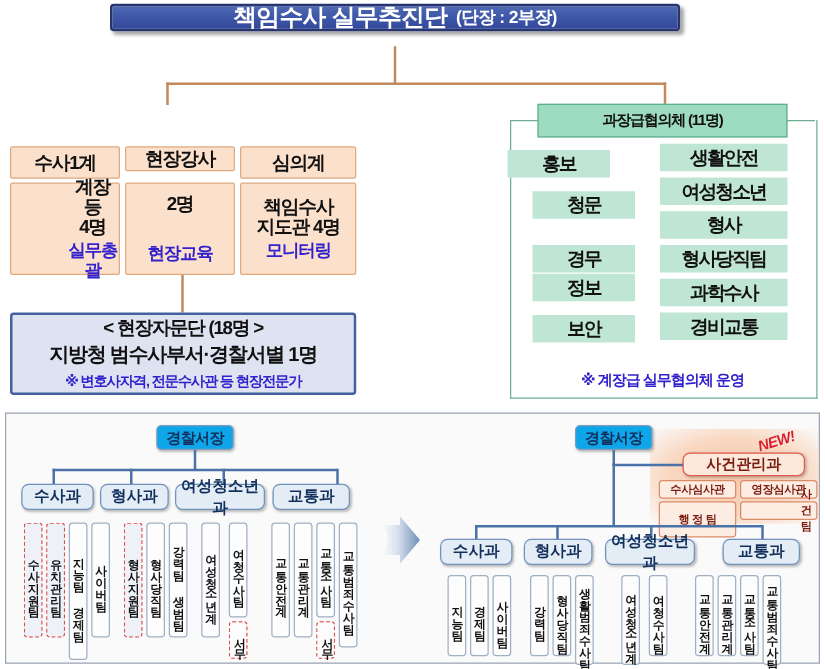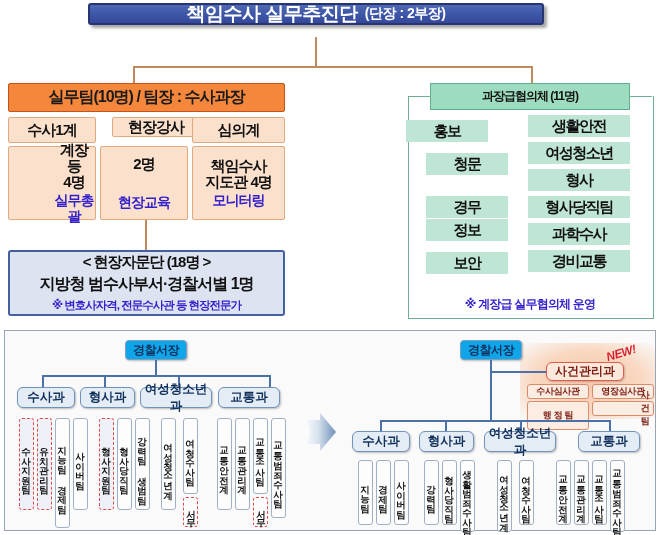--- a/index.html
+++ b/index.html
@@ -119,24 +119,23 @@
   <div class="abs hdr ctr">
     <span>책임수사 실무추진단</span>
     <span class="sub">(단장 : 2부장)</span>
   </div>
 
   <div class="ln" style="left:315px;top:37px;width:2px;height:30px;"></div>
   <div class="ln" style="left:133px;top:66px;width:400px;height:2px;"></div>
   <div class="ln" style="left:133px;top:66px;width:2px;height:18px;"></div>
   <div class="ln" style="left:531px;top:66px;width:2px;height:18px;"></div>
 
-  <div class="abs orange-hd ctr">실무팀(10명) / 팀장 : 수사과장</div>
 
   <div class="abs ocell ctr ohead" style="left:8px;top:117px;width:88px;height:26px;">수사1계</div>
-  <div class="abs ocell ctr ohead" style="left:112px;top:117px;width:88px;height:20px;text-align:center;">현장강사</div>
+  <div class="abs ocell ctr ohead" style="left:100px;top:117px;width:88px;height:20px;text-align:center;">현장강사</div>
   <div class="abs ocell ctr ohead" style="left:192px;top:117px;width:93px;height:26px;">심의계</div>
 
   <div class="abs ocell ctr obody" style="left:8px;top:146px;width:88px;height:74px;padding-left:44px;">
     <span>계장 등</span>
     <span>4명</span>
     <span class="tag">실무총괄</span>
   </div>
   <div class="abs ocell ctr obody" style="left:100px;top:146px;width:88px;height:74px;">
     <span>2명</span>
     <span class="tag" style="margin-top:22px;">현장교육</span>
@@ -220,21 +219,21 @@
     <path d="M4 10 L20 10 L20 3 L36 22 L20 41 L20 34 L4 34 C12 28 12 16 4 10 Z" fill="url(#arwg)"></path>
   </svg>
 
   <div class="abs newwrap" style="left:520px;top:343px;width:135px;height:76px;"></div>
 
   <div class="abs chief ctr" style="left:460px;top:340px;width:62px;height:20px;">경찰서장</div>
   <div class="ln-b" style="left:490px;top:360px;width:1.5px;height:12px;"></div>
   <div class="ln-b" style="left:490px;top:371px;width:58px;height:1.5px;"></div>
   <div class="ln-b" style="left:490px;top:371px;width:1.5px;height:50px;"></div>
 
-  <div class="abs newdept ctr" style="left:546px;top:362px;width:78px;height:19px;">사건관리과</div>
+  <div class="abs newdept ctr" style="left:546px;top:362px;width:98px;height:19px;">사건관리과</div>
   <div class="abs newbadge ctr" style="left:600px;top:345px;width:42px;height:16px;">NEW!</div>
   <div class="abs newcell ctr" style="left:527px;top:384px;width:62px;height:15px;">수사심사관</div>
   <div class="abs newcell ctr" style="left:592px;top:384px;width:62px;height:15px;">영장심사관</div>
   <div class="abs newcell ctr" style="left:527px;top:401px;width:62px;height:29px;">행 정 팀</div>
   <div class="abs newcell ctr" style="left:592px;top:401px;width:62px;height:15px;padding-left:44px;">사 건 팀</div>
 
   <div class="ln-b" style="left:380px;top:420px;width:230px;height:1.5px;"></div>
   <div class="ln-b" style="left:380px;top:420px;width:1.5px;height:12px;"></div>
   <div class="ln-b" style="left:445px;top:420px;width:1.5px;height:12px;"></div>
   <div class="ln-b" style="left:520px;top:420px;width:1.5px;height:12px;"></div>

